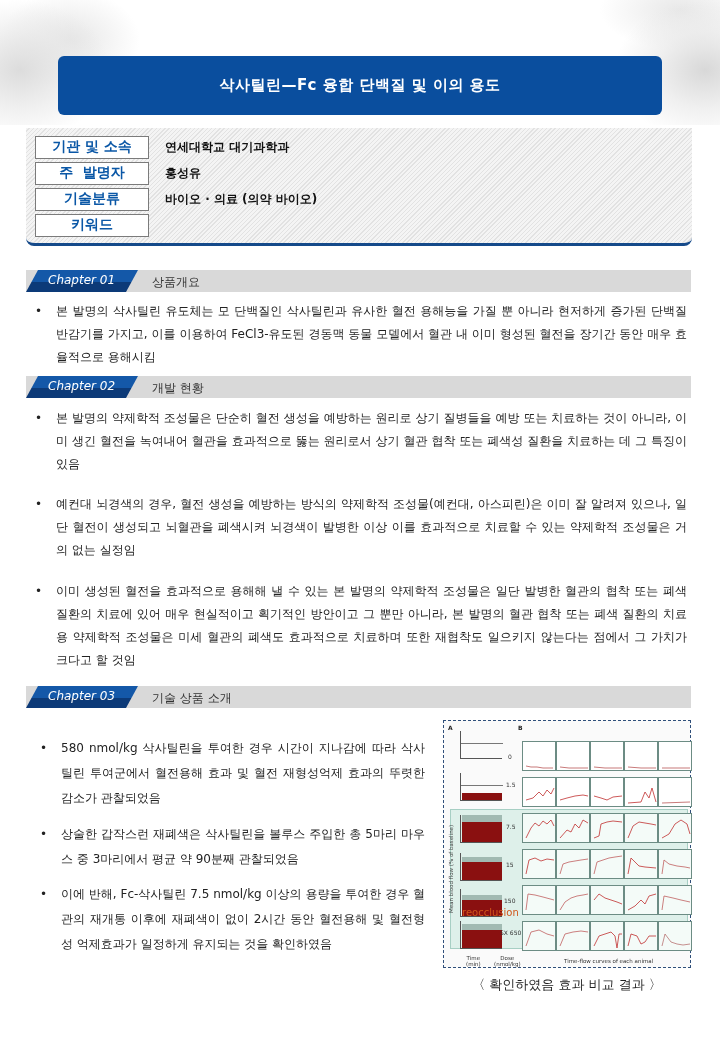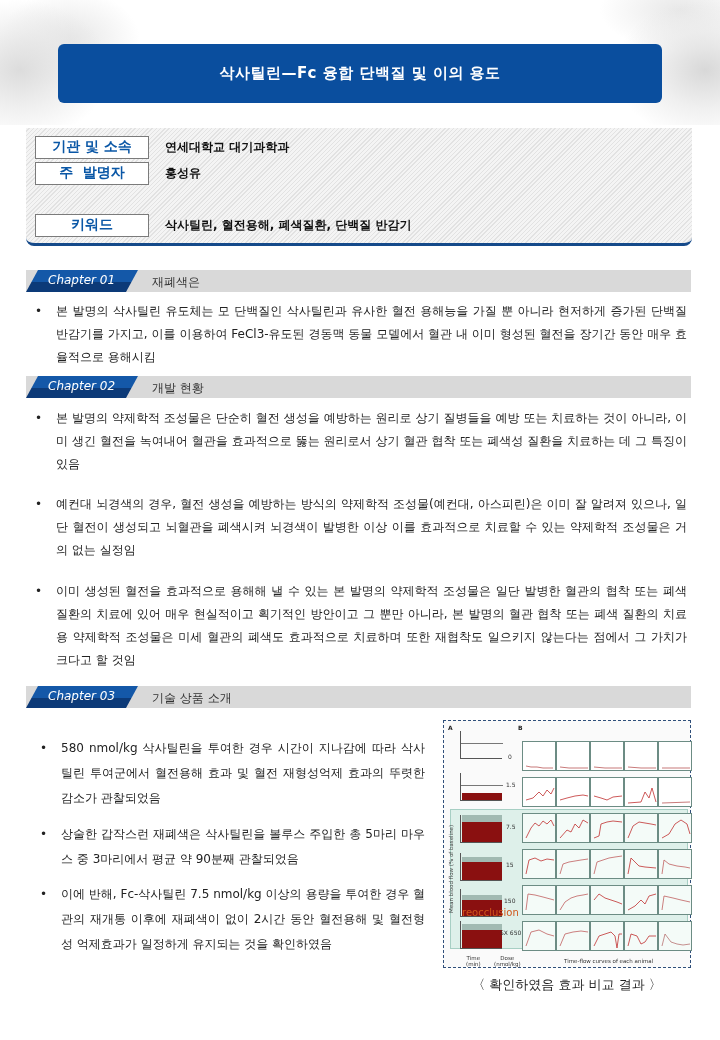--- a/index.html
+++ b/index.html
@@ -10,21 +10,21 @@
   .hdr-bg {
     position: absolute; left: 0; top: 0; width: 720px; height: 125px;
     background:
       radial-gradient(ellipse 90px 70px at 20px 70px, #dcdcdc 0%, rgba(230,230,230,0.6) 55%, rgba(255,255,255,0) 100%),
       radial-gradient(ellipse 70px 50px at 70px 40px, #e6e6e6 0%, rgba(255,255,255,0) 100%),
       radial-gradient(ellipse 90px 70px at 705px 70px, #d8d8d8 0%, rgba(230,230,230,0.6) 55%, rgba(255,255,255,0) 100%),
       radial-gradient(ellipse 80px 40px at 680px 10px, #e8e8e8 0%, rgba(255,255,255,0) 100%),
       linear-gradient(#ffffff, #ffffff);
   }
   .title-bar {
-    position: absolute; left: 58px; top: 44px; width: 604px; height: 59px;
+    position: absolute; left: 58px; top: 56px; width: 604px; height: 59px;
     background: #0a4e9e; border-radius: 6px;
     display: flex; align-items: center; justify-content: center;
     color: #fff; font-size: 15px; font-weight: bold; letter-spacing: 0.5px;
   }
 
   
   .info-box {
     position: absolute; left: 26px; top: 128px; width: 666px; height: 118px;
     background: repeating-linear-gradient(135deg, #f4f4f4 0px, #f4f4f4 2px, #e2e2e2 2px, #e2e2e2 3px);
     border-bottom: 3px solid #154a8a;
@@ -107,30 +107,33 @@
 
 <div class="info-box">
   <div class="info-row" style="top:8px">
     <div class="info-label">기관 및 소속</div>
     <div class="info-value">연세대학교 대기과학과</div>
   </div>
   <div class="info-row" style="top:34px">
     <div class="info-label" style="white-space:pre">주  발명자</div>
     <div class="info-value">홍성유</div>
   </div>
+  <div class="info-row" style="top:60px">
+    <div class="info-label">기술분류</div>
+    <div class="info-value">바이오 · 의료 (의약 바이오)</div>
+  </div>
   <div class="info-row" style="top:86px">
     <div class="info-label">키워드</div>
-    <div class="info-value">삭사틸린, 혈전용해, 폐색질환, 단백질 반감기</div>
   </div>
 </div>
 
 <div class="chapter" style="top:270px">
   <div class="chapter-tab"></div>
   <span class="chapter-num">Chapter 01</span>
-  <span class="chapter-title">재폐색은</span>
+  <span class="chapter-title">상품개요</span>
 </div>
 <div class="para" style="top:300px; width:652px;">
   <span class="dot">•</span>
   <span class="txt">본 발명의 삭사틸린 유도체는 모 단백질인 삭사틸린과 유사한 혈전 용해능을 가질 뿐 아니라 현저하게 증가된 단백질 반감기를 가지고, 이를 이용하여 FeCl3-유도된 경동맥 동물 모델에서 혈관 내 이미 형성된 혈전을 장기간 동안 매우 효율적으로 용해시킴</span>
 </div>
 
 <div class="chapter" style="top:376px">
   <div class="chapter-tab"></div>
   <span class="chapter-num">Chapter 02</span>
   <span class="chapter-title">개발 현황</span>

